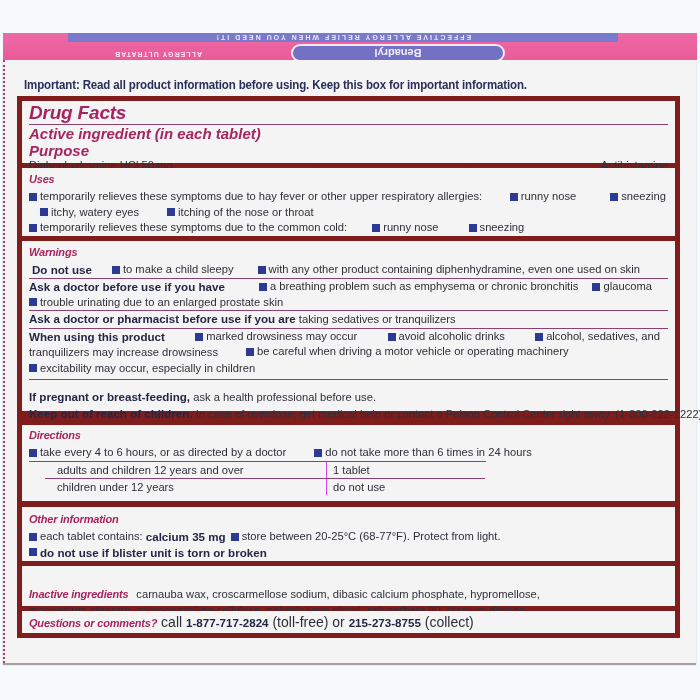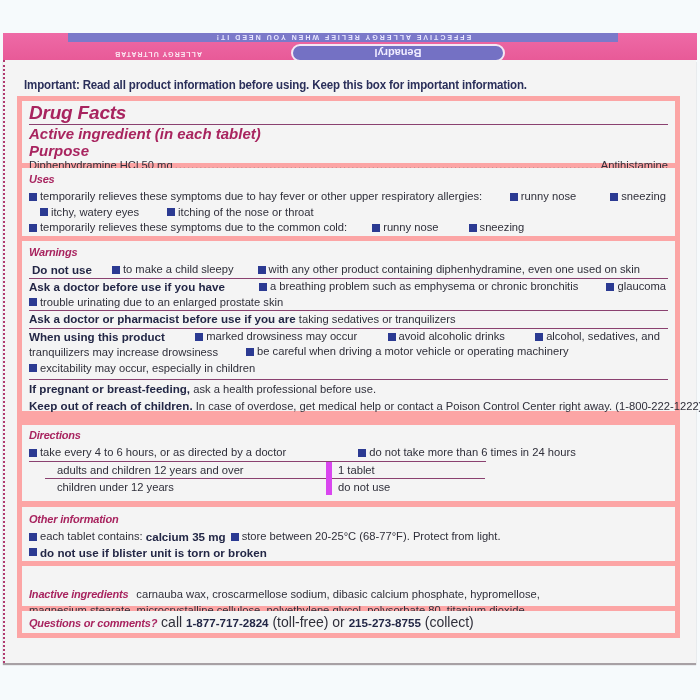--- a/index.html
+++ b/index.html
@@ -40,21 +40,21 @@
       box-shadow: 0 2px 1px #a7a0a4;
     }
     .important {
       position: absolute; left: 24px; top: 78px;
       font-size: 12.4px; font-weight: bold; color: #2a2f5a; letter-spacing: -0.15px;
       transform: scaleX(0.93); transform-origin: left;
       white-space: nowrap;
     }
     .panel {
       position: absolute; left: 17px; top: 96px; width: 663px; height: 542px;
-      background: #fca5a5;
+      background: #7f1d1d;
     }
     .sec {
       position: absolute; left: 5px; width: 653px;
       background: #f4f4f4; box-sizing: border-box;
       padding: 0 7px 0 7px;
       font-size: 11.2px; color: #2f2f3a;
     }
     .heading {
       color: #a8245f; font-weight: bold; font-style: italic;
       font-size: 11px; line-height: 19px; letter-spacing: -0.2px;
@@ -69,21 +69,21 @@
       display: inline-block; width: 8px; height: 8px; background: #2b3a92;
       margin-right: 3px; vertical-align: -0px;
     }
     .bi { display: inline-flex; align-items: center; white-space: nowrap; }
     .b { font-weight: bold; color: #232746; font-size: 11.6px; }
     .dots { flex: 1; overflow: hidden; margin: 0 2px; color: #555; letter-spacing: 1px; }
     .dir-table { margin-left: 16px; width: 440px; border-collapse: collapse; }
     .dir-table td { padding: 0 6px; line-height: 16px; font-size: 11.2px; }
     .dir-table tr td { border-bottom: 1px solid #8a4170; }
     .dir-table tr:last-child td { border-bottom: none; }
-    .dir-table td:first-child { width: 263px; border-right: 6px solid #d946ef; padding-left: 12px; }
+    .dir-table td:first-child { width: 263px; border-right: 1px solid #d946ef; padding-left: 12px; }
     .qtext { font-size: 14px; }
   </style>
 </head>
 <body>
 
 <div class="flap">
   <div class="flap-band">EFFECTIVE ALLERGY RELIEF WHEN YOU NEED IT!</div>
   <div class="flap-sub">ALLERGY ULTRATAB</div>
   <div class="flap-logo">Benadryl</div>
 </div>
@@ -165,21 +165,21 @@
           <span>with any other product containing diphenhydramine, even one used on skin</span>
         </span>
     </div>
     <div class="rule"></div>
     <div class="row">
       <span class="b" style="margin-right:34px;">Ask a doctor before use if you have</span>
       <span class="bi" style="margin-right:auto;">
           <span class="bullet"></span>
           <span>a breathing problem such as emphysema or chronic bronchitis</span>
         </span>
-      <span class="bi" style="margin-right:2px;text-align:right;">
+      <span class="bi" style="margin-right:16px;text-align:right;">
           <span class="bullet"></span>
           <span>glaucoma</span>
         </span>
     </div>
     <div class="row">
       <span class="bi">
           <span class="bullet"></span>
           <span>trouble urinating due to an enlarged prostate skin</span>
         </span>
     </div>
@@ -211,33 +211,33 @@
           <span>be careful when driving a motor vehicle or operating machinery</span>
         </span>
     </div>
     <div class="row">
       <span class="bi">
           <span class="bullet"></span>
           <span>excitability may occur, especially in children</span>
         </span>
     </div>
     <div class="rule" style="margin-top:3px;"></div>
-    <div class="row" style="margin-top:1px;">
+    <div class="row" style="margin-top:9px;">
       <span class="b">If pregnant or breast-feeding,</span>
       <span style="white-space:pre;"> ask a health professional before use.</span>
     </div>
     <div class="row">
       <span class="b">Keep out of reach of children.</span>
       <span style="white-space:pre;"> In case of overdose, get medical help or contact a Poison Control Center right away. (1-800-222-1222)</span>
     </div>
   </div>
 
   <div class="sec" style="top:329px;height:76px;">
     <div class="heading" style="padding-top:1px;">Directions</div>
-    <div class="row" style="border-bottom:1px solid #8a4170;width:457px;gap:44px;">
+    <div class="row" style="border-bottom:1px solid #8a4170;width:457px;">
       <span class="bi" style="margin-right:28px;">
           <span class="bullet"></span>
           <span>take every 4 to 6 hours, or as directed by a doctor</span>
         </span>
       <span class="bi">
           <span class="bullet"></span>
           <span>do not take more than 6 times in 24 hours</span>
         </span>
     </div>
     <table class="dir-table">

